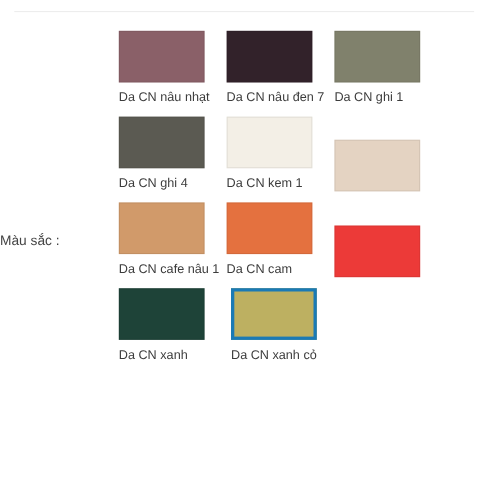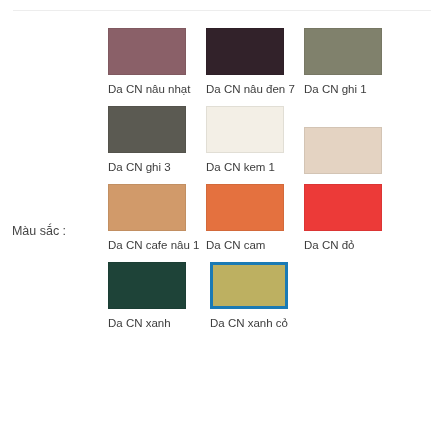--- a/index.html
+++ b/index.html
@@ -30,23 +30,23 @@
     top: 10px;
     width: 418px;
     height: 1px;
     background: #ededed;
   }
 
   
   .attr-label {
     position: absolute;
     left: 0;
-    top: 224px;
+    top: 212px;
     width: 78px;
-    text-align: center;
+    text-align: left;
     font-size: 12.5px;
     line-height: 15px;
     color: #454545;
     white-space: nowrap;
   }
 
   
   .swatch-grid {
     position: absolute;
     left: 108px;
@@ -112,42 +112,41 @@
           <span class="swatch-name">Da CN nâu đen 7</span>
         </div>
         <div class="swatch-cell">
           <span class="swatch-chip" style="background: rgb(128, 129, 108);"></span>
           <span class="swatch-name">Da CN ghi 1</span>
         </div>
       </div>
       <div class="swatch-row">
         <div class="swatch-cell">
           <span class="swatch-chip" style="background: rgb(91, 90, 82);"></span>
-          <span class="swatch-name">Da CN ghi 3</span>
+          <span class="swatch-name">Da CN ghi 4</span>
         </div>
         <div class="swatch-cell">
           <span class="swatch-chip" style="background: rgb(243, 239, 230);"></span>
           <span class="swatch-name">Da CN kem 1</span>
         </div>
         <div class="swatch-cell">
           <span class="swatch-chip" style="background: rgb(228, 211, 194);"></span>
         </div>
       </div>
       <div class="swatch-row">
         <div class="swatch-cell">
           <span class="swatch-chip" style="background: rgb(209, 154, 106);"></span>
           <span class="swatch-name">Da CN cafe nâu 1</span>
         </div>
         <div class="swatch-cell">
           <span class="swatch-chip" style="background: rgb(228, 113, 63);"></span>
           <span class="swatch-name">Da CN cam</span>
         </div>
         <div class="swatch-cell">
           <span class="swatch-chip" style="background: rgb(236, 58, 56);"></span>
-          <span class="swatch-name">Da CN đỏ</span>
         </div>
       </div>
       <div class="swatch-row">
         <div class="swatch-cell">
           <span class="swatch-chip" style="background: rgb(30, 67, 56);"></span>
           <span class="swatch-name">Da CN xanh</span>
         </div>
         <div class="swatch-cell">
           <span class="swatch-chip is-selected" style="background: rgb(189, 176, 97); border-color: rgb(26, 122, 181);"></span>
           <span class="swatch-name">Da CN xanh cỏ</span>

